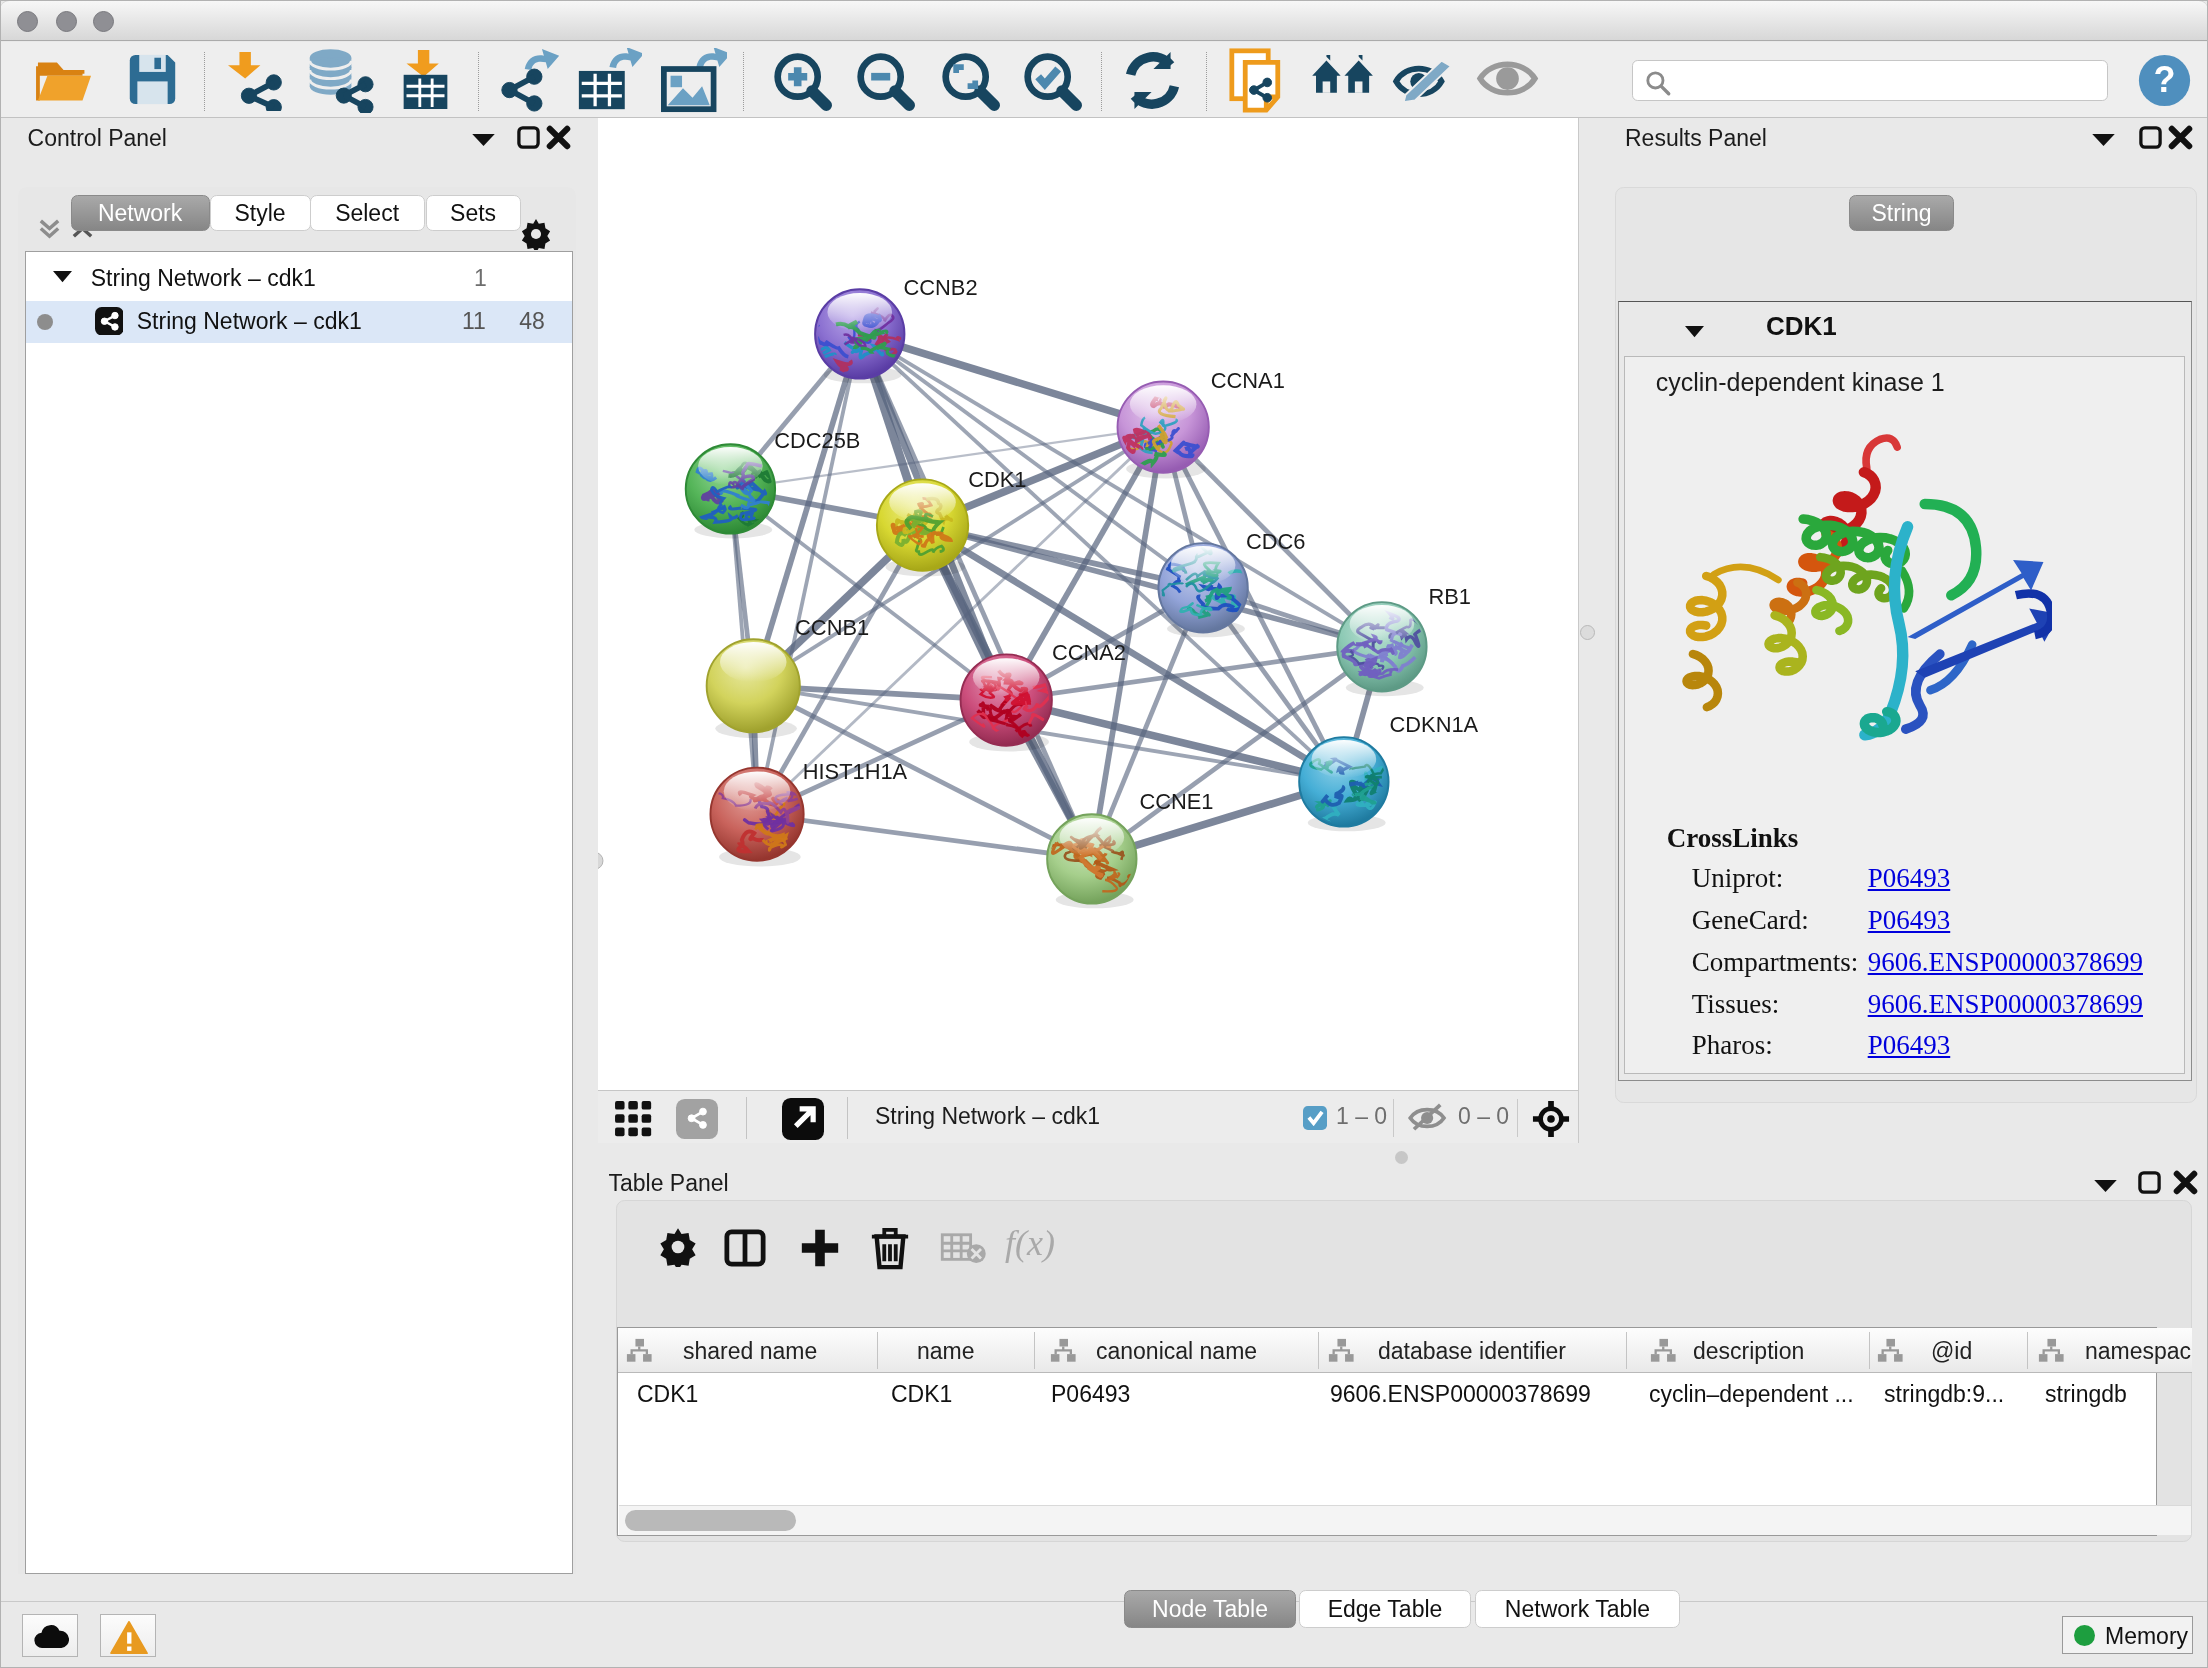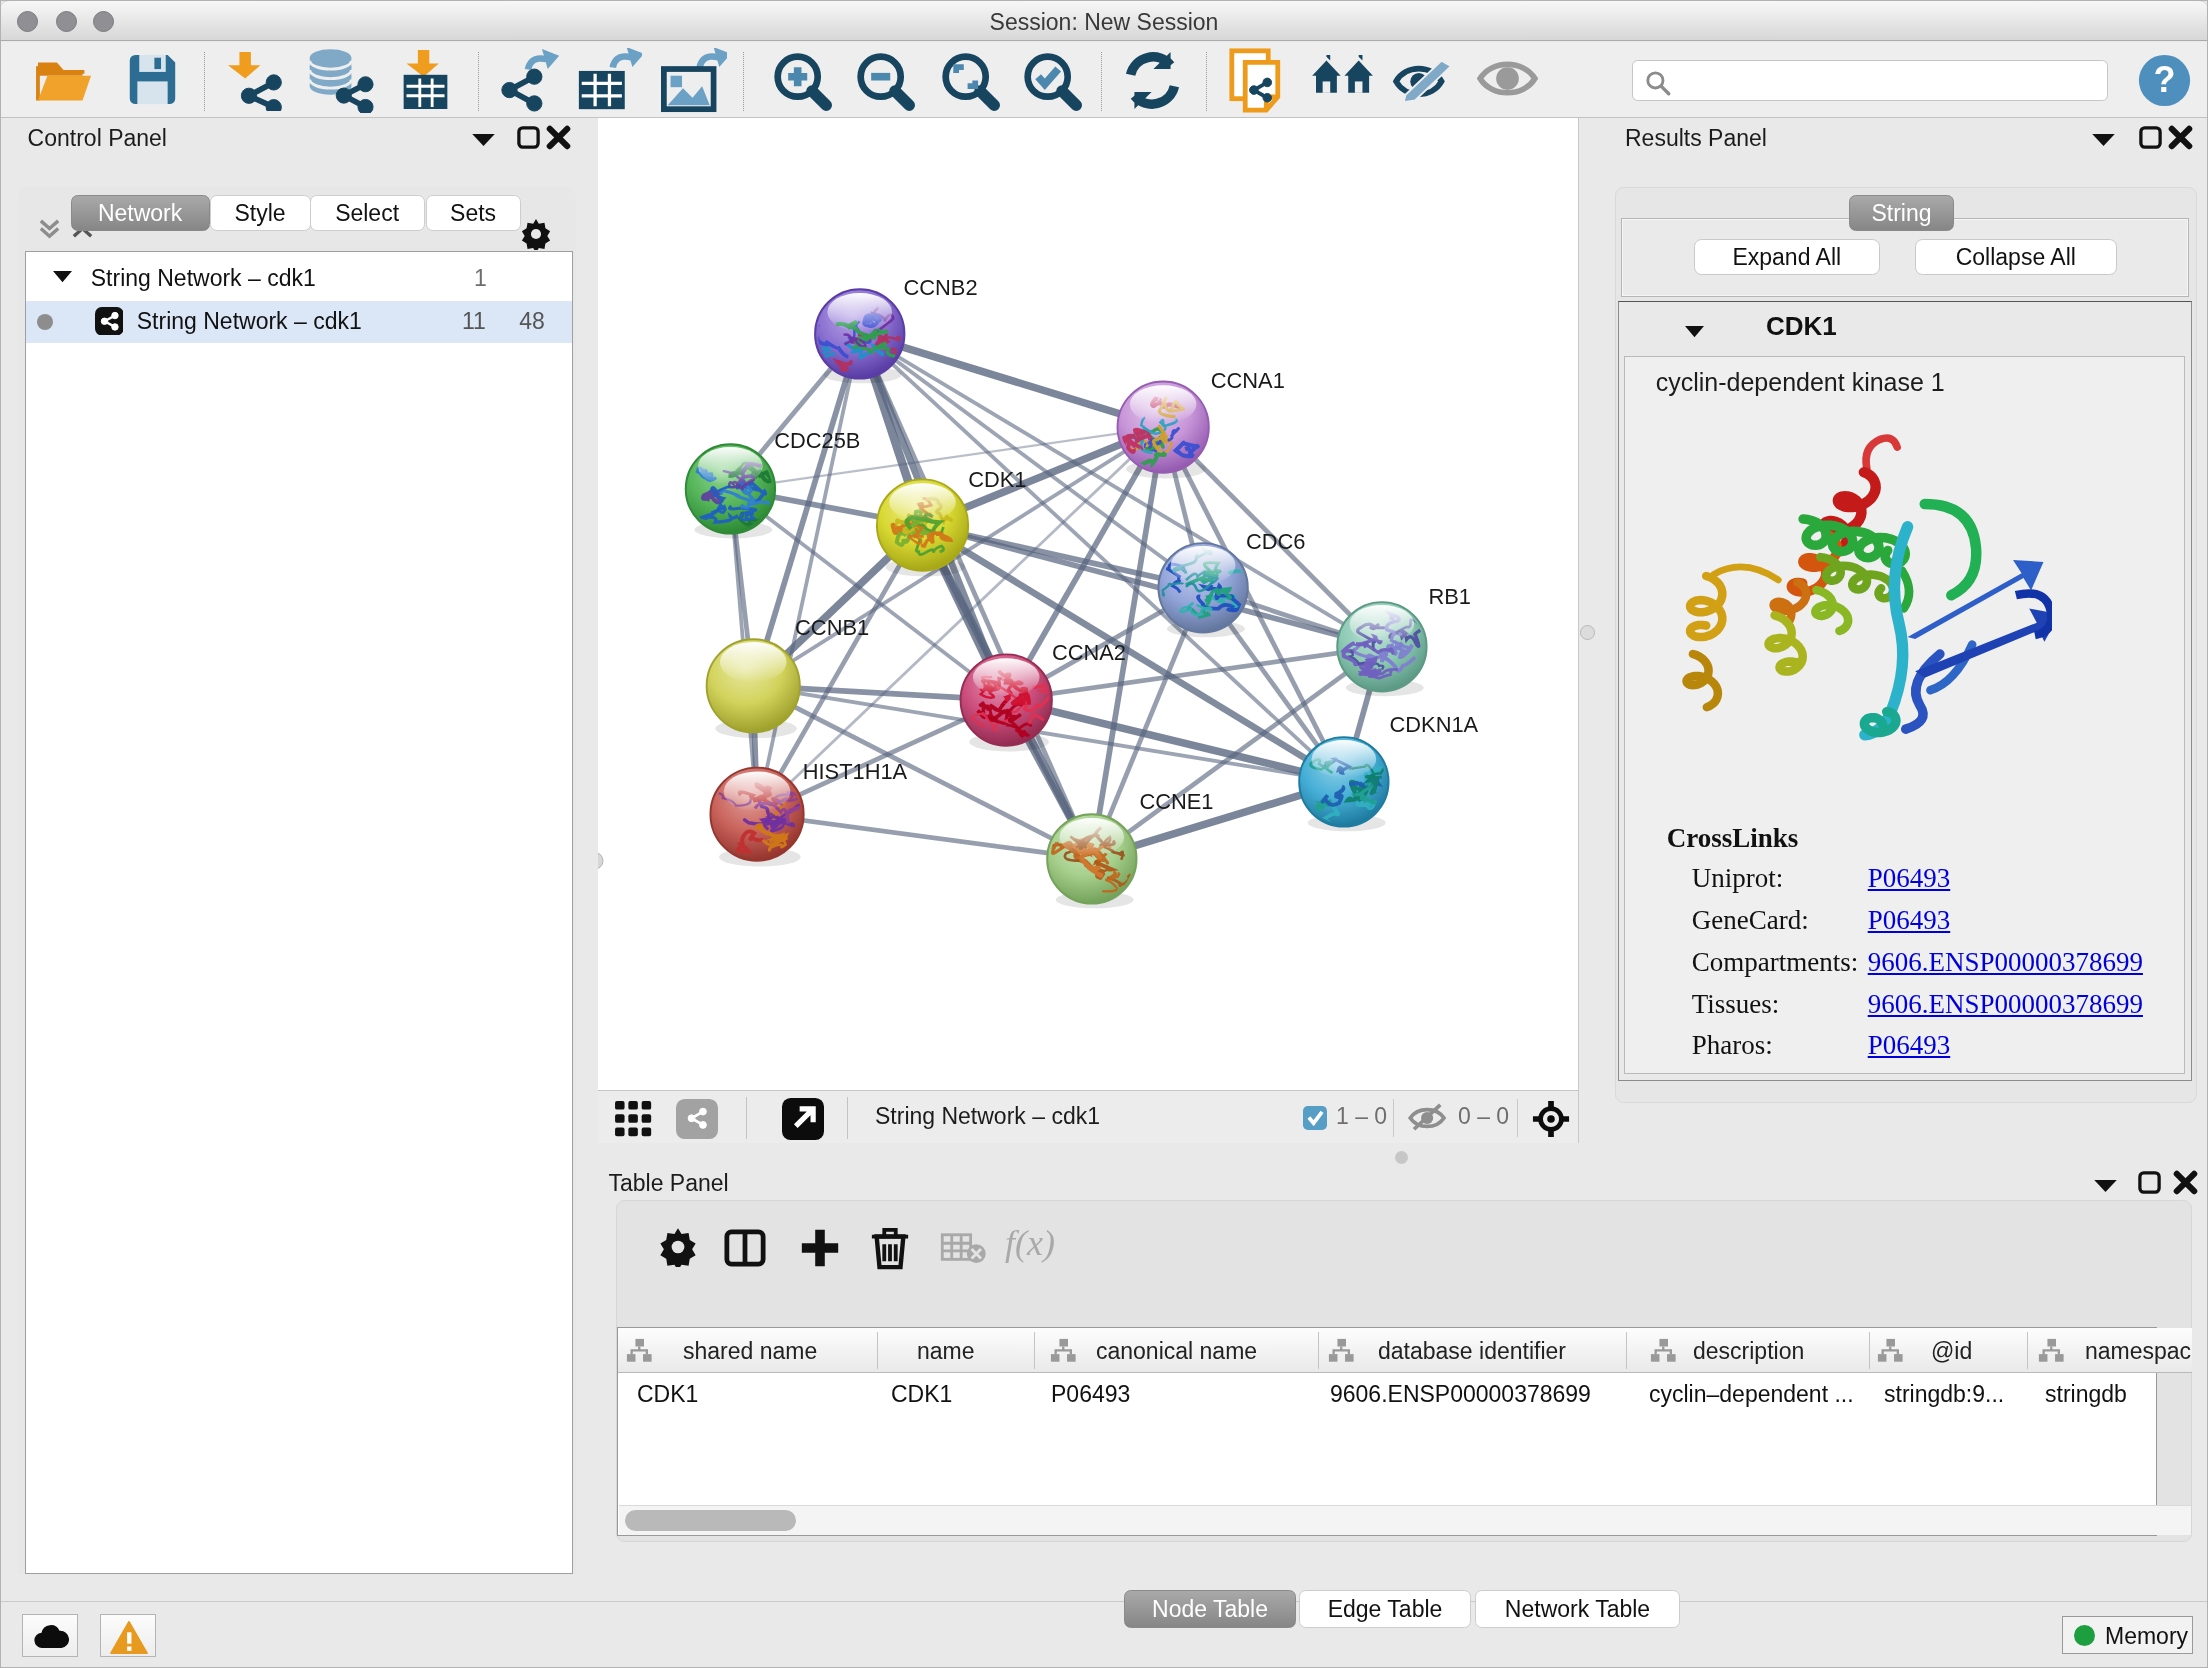--- a/index.html
+++ b/index.html
@@ -44,21 +44,20 @@
 .th-s { position:absolute; top:3.8px; height:37px; width:0; border-left:1px solid #c4c4c4; }
 </style>
 </head>
 <body>
 <div style="position:absolute;left:0;top:0;width:2208px;height:1668px;border:1px solid #b2b2b2;z-index:50;pointer-events:none;"></div>
 <div style="position:absolute;left:7.6px;top:118px;width:1px;height:1483px;background:#d2d2d2;"></div>
 <div id="titlebar" class="abs">
   <div class="tlight" style="left:17px;"></div>
   <div class="tlight" style="left:56px;"></div>
   <div class="tlight" style="left:93px;"></div>
-  <div id="title">Session: New Session</div>
 </div>
 <div id="toolbar" class="abs">
 <svg class="ticon" style="left:34px;top:10.5px;" width="61" height="55" viewBox="0 0 64 58">
   <path d="M4 10 h20 l7 8 h20 v6 H4 z" fill="#d98212"></path>
   <path d="M4 50 V16 l8 0 M51 22 v-4" stroke="#d98212" stroke-width="4" fill="none"></path>
   <path d="M14 24 h46 l-9 26 H4 z" fill="#f0a22b"></path>
 </svg>
 <svg class="ticon" style="left:126px;top:11.4px;" width="53" height="53" viewBox="0 0 56 56">
   <path d="M4 8 a6 6 0 0 1 6-6 H44 l8 8 V48 a6 6 0 0 1-6 6 H10 a6 6 0 0 1-6-6 z" fill="#2d6c93"></path>
   <rect x="14" y="2" width="28" height="18" fill="#d7e4ed"></rect>
@@ -666,24 +665,20 @@
       <path d="M1 2 h24 l-12 13 z" fill="#111"></path>
     </svg>
 <svg class="pica" style="left:556px;top:6.7px;" width="25" height="25" viewBox="0 0 26 26">
       <rect x="3" y="3" width="20" height="20" rx="4" fill="none" stroke="#111" stroke-width="3.4"></rect>
     </svg>
 <svg class="pica" style="left:585px;top:5.7px;" width="27" height="27" viewBox="0 0 28 28">
       <path d="M5 5 L23 23 M23 5 L5 23" stroke="#111" stroke-width="6.4" stroke-linecap="round"></path>
     </svg>
 <div class="tab tabsel" style="left:267px;top:45px;width:105px;">String</div>
 <div id="rp-sub">
-  <div style="position:absolute;left:4.8px;top:30px;width:568px;height:79px;background:#eaeaea;border:1px solid #b5b5b5;box-shadow:inset 0 0 0 1px #f6f6f6;">
-    <div class="btn" style="left:72px;top:20px;width:186px;height:36px;line-height:34px;">Expand All</div>
-    <div class="btn" style="left:293px;top:20px;width:202px;height:36px;line-height:34px;">Collapse All</div>
-  </div>
   <div style="position:absolute;left:1.9px;top:113px;width:574px;height:780px;border:1px solid #8c8c8c;border-top:1.9px solid #555;background:#e9e9e9;">
     <svg class="pica" style="left:65px;top:23px;" width="21" height="13.3" viewBox="0 0 22 14">
           <path d="M1 1 h20 l-10 12 z" fill="#111"></path>
         </svg>
     <div style="position:absolute;left:147px;top:8.6px;font-size:26px;font-weight:bold;color:#111;">CDK1</div>
     <div style="position:absolute;left:4.8px;top:54px;width:561px;height:718px;background:#efefef;border:1px solid #b9b9b9;">
       <div style="position:absolute;left:31px;top:11.4px;font-size:25px;color:#1c1c1c;">cyclin-dependent kinase 1</div>
       <svg width="399" height="342" viewBox="0 0 420 360" style="position:absolute;left:28.5px;top:71px;">
         <g fill="none" stroke-linecap="round" stroke-linejoin="round">
         <path d="M225 42 q-4 -22 14 -30 q14 -5 18 8" stroke="#d83838" stroke-width="8"></path>

